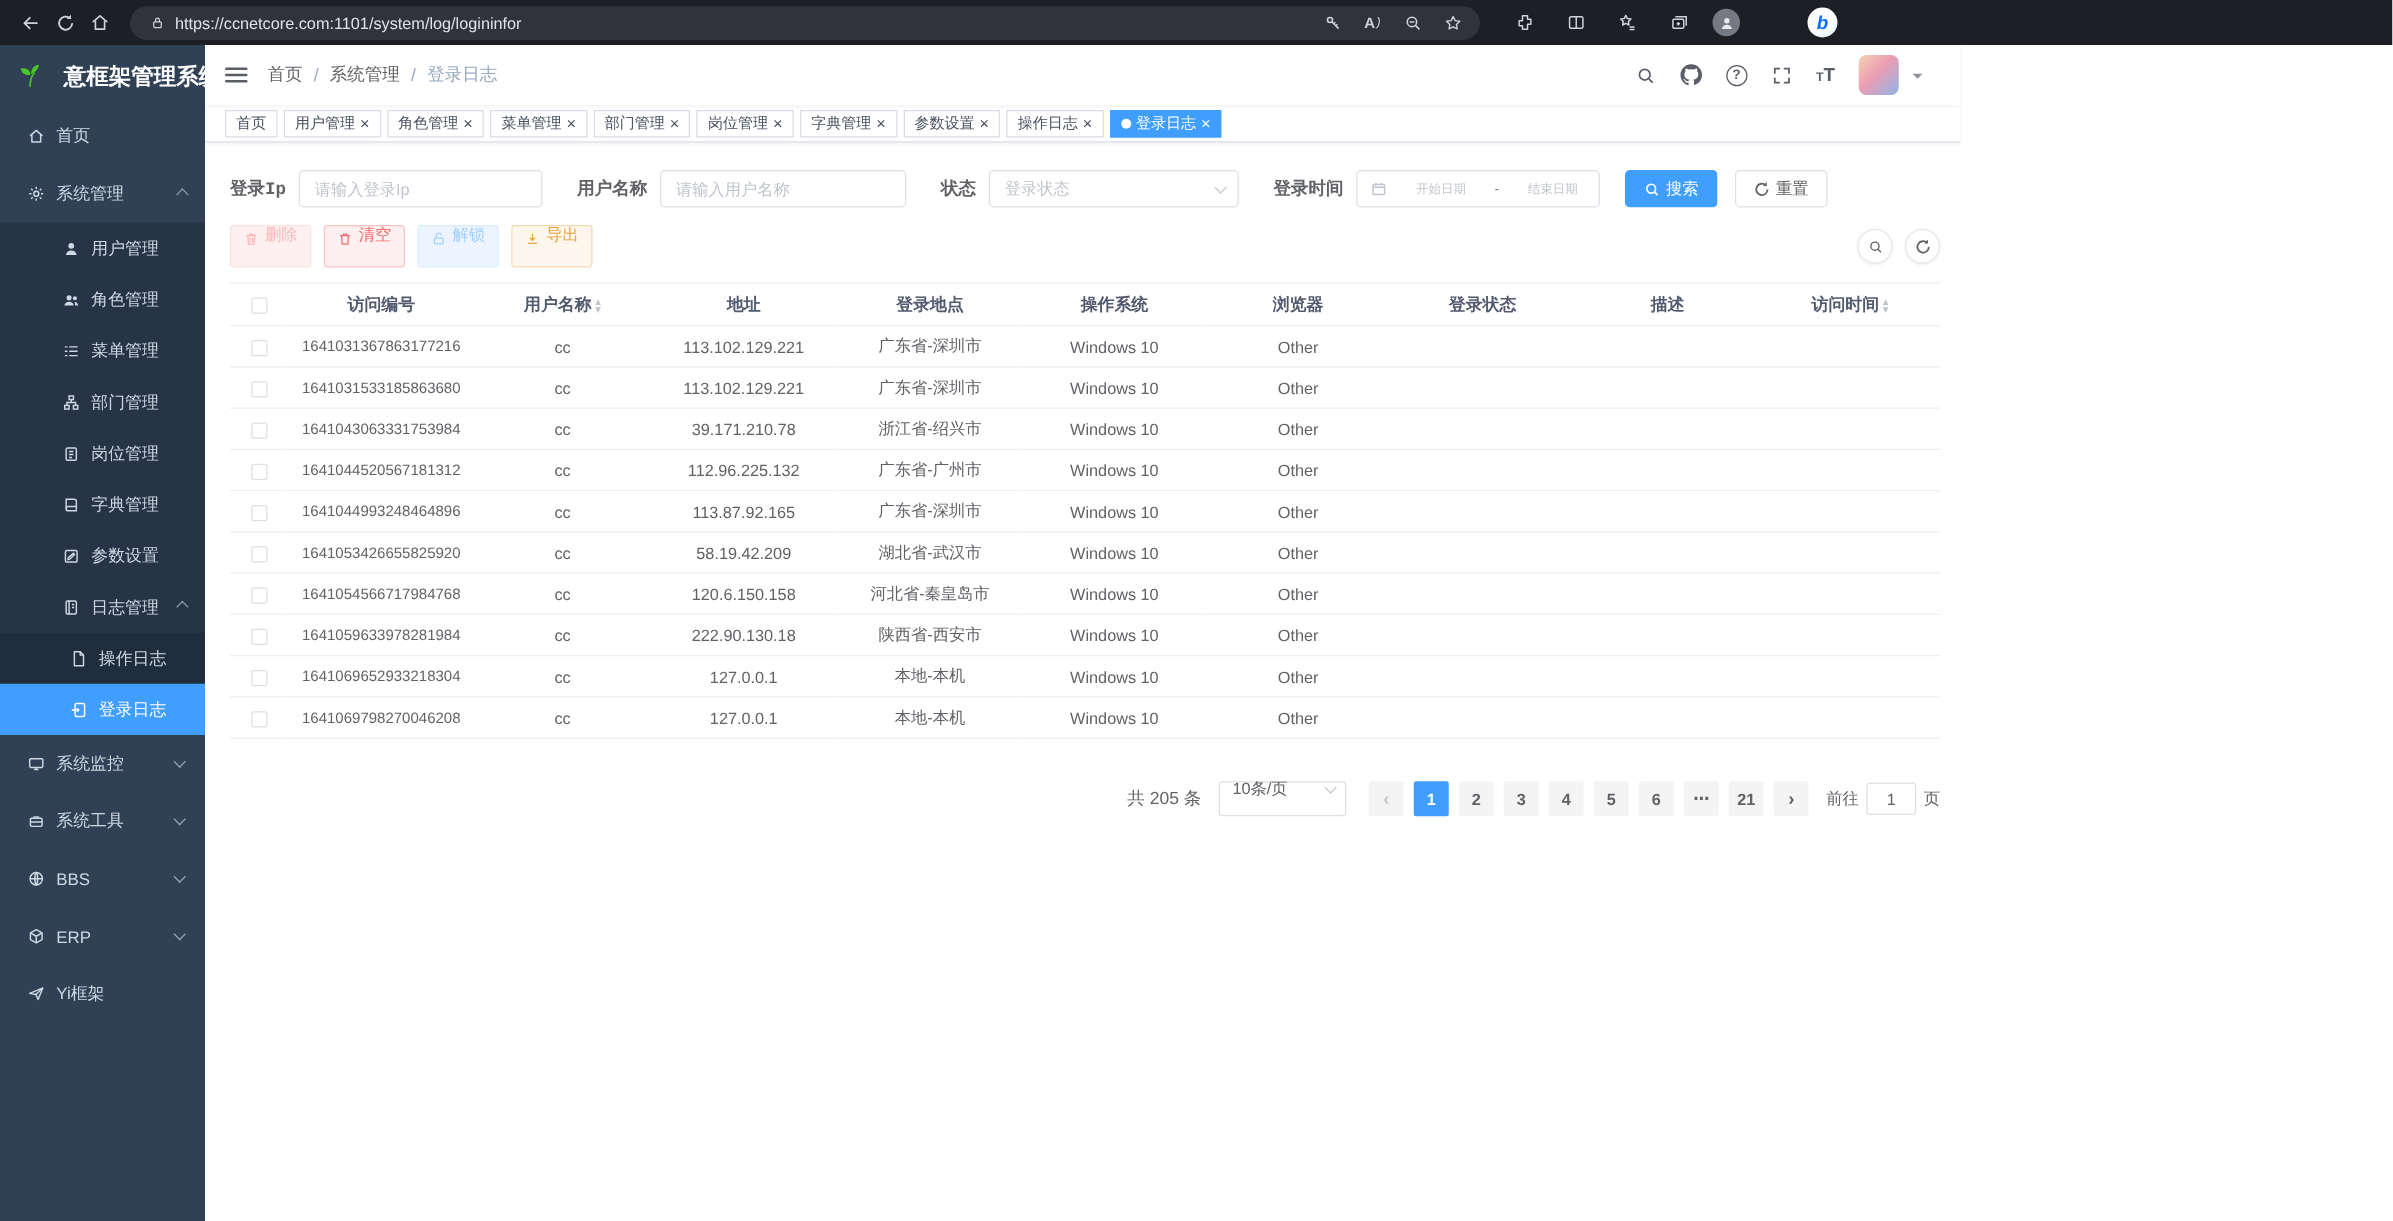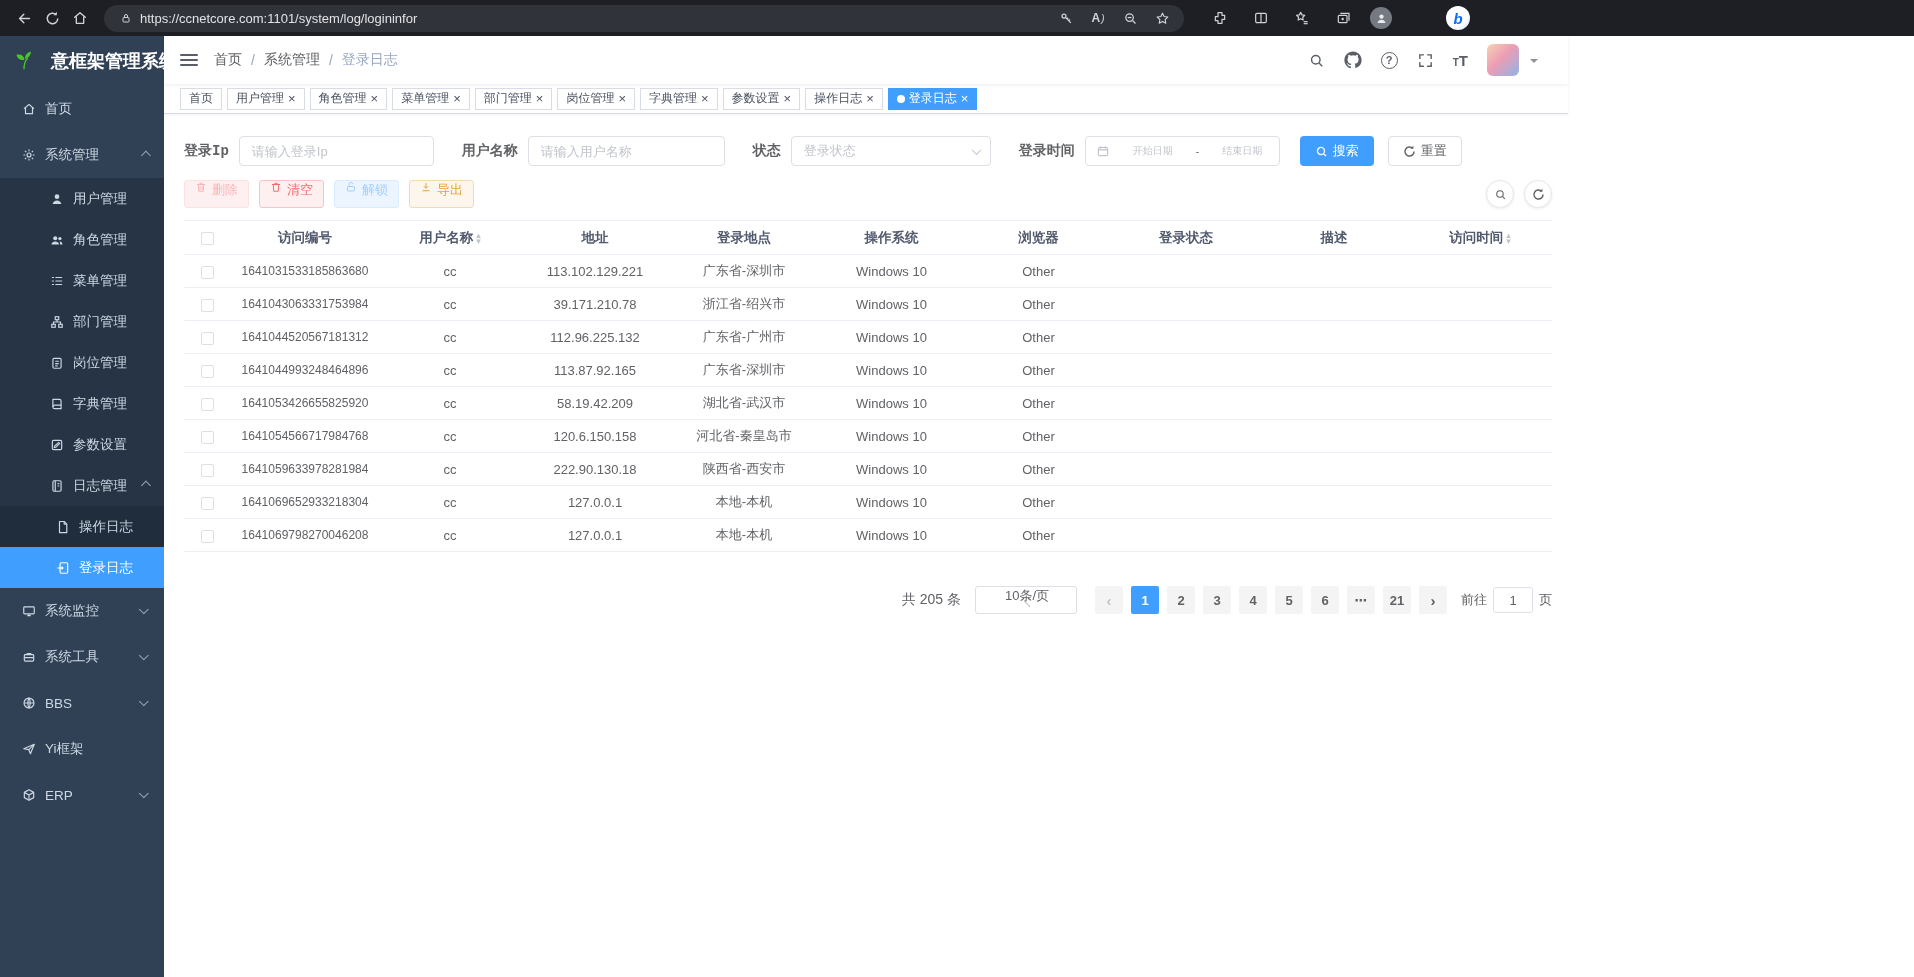--- a/index.html
+++ b/index.html
@@ -108,22 +108,22 @@
     font-size: 10px; color: #c0c4cc; }
   .date-box .d-sep { color: #606266; }
   .cal-ico { display: inline-flex; color: #c0c4cc; }
   .btn { height: 30px; border-radius: 4px; border: 1px solid transparent; font-size: 13px;
     display: inline-flex; align-items: center; gap: 5px; padding: 0 14px; cursor: pointer;
     font-family: inherit; }
   .btn-search { background: #409eff; color: #fff; margin-left: 4px; align-items: center; }
   .btn-reset { background: #fff; border-color: #dcdfe6; color: #606266; margin-left: 14px; }
 
   .toolbar-row { display: flex; align-items: center; margin-top: 14px; }
-  .tbtn { height: 28px; border-radius: 3px; font-size: 13px; display: inline-flex; align-items: flex-start;
-    gap: 5px; padding: 0 10px; border: 1px solid; margin-right: 10px; cursor: pointer; font-family: inherit; }
+  .tbtn { height: 28px; border-radius: 3px; font-size: 13px; display: inline-flex; align-items: flex-end;
+    gap: 5px; padding: 16px 10px; border: 1px solid; margin-right: 10px; cursor: pointer; font-family: inherit; }
   .tbtn-delete { color: #fab6b6; background: #fef0f0; border-color: #fde2e2; cursor: not-allowed; }
   .tbtn-clear  { color: #f56c6c; background: #fef0f0; border-color: #fbc4c4; }
   .tbtn-unlock { color: #a0cfff; background: #ecf5ff; border-color: #d9ecff; cursor: not-allowed; }
   .tbtn-export { color: #e6a23c; background: #fdf6ec; border-color: #f5dab1; }
   .right-tools { margin-left: auto; display: flex; gap: 10px; }
   .circle-btn { width: 28px; height: 28px; border-radius: 50%; border: 1px solid #e4e7ed;
     background: #fff; color: #606266; display: flex; align-items: center; justify-content: center;
     cursor: pointer; box-shadow: 0 1px 3px rgba(0,0,0,.08); }
 
   
@@ -149,21 +149,21 @@
   .carets { display: none; flex-direction: column; vertical-align: middle; margin-left: 3px; }
   th.sortable .carets { display: inline-flex; }
   .carets i { font-style: normal; font-size: 9px; line-height: 6px; color: #c0c4cc; cursor: pointer; }
 
   
   .pagination { width: 1368px; margin-top: 34px; display: flex; align-items: center;
     justify-content: flex-end; font-size: 13px; color: #606266; }
   .pg-total { margin-right: 14px; font-size: 14px; }
   .pg-size { width: 102px; height: 28px; border: 1px solid #dcdfe6; border-radius: 3px;
     display: flex; align-items: center; justify-content: space-between; padding: 0 8px 16px 10px;
-    margin-right: 14px; cursor: pointer; flex-direction: column; }
+    margin-right: 14px; cursor: pointer; }
   .pg-pages { display: flex; list-style: none; }
   .pg-btn { min-width: 28px; height: 28px; margin: 0 4px; background: #f4f4f5; border: none;
     border-radius: 2px; display: inline-flex; align-items: center; justify-content: center;
     font-size: 13px; font-weight: 600; color: #606266; cursor: pointer; font-family: inherit; padding: 0 4px; }
   .pg-btn.prev { color: #c0c4cc; font-size: 15px; }
   .pg-btn.next { font-size: 15px; }
   .pg-btn.active { background: #409eff; color: #fff; }
   .pg-goto-label { margin: 0 6px 0 10px; }
   .pg-goto-input { width: 40px; height: 26px; border: 1px solid #dcdfe6; border-radius: 3px;
     text-align: center; font-size: 13px; color: #606266; outline: none; font-family: inherit; }
@@ -427,35 +427,35 @@
               <circle cx="12" cy="12" r="8.5"></circle>
               <path d="M3.5 12h17M12 3.5c2.6 2.8 2.6 14.2 0 17-2.6-2.8-2.6-14.2 0-17z"></path>
             </svg>
           </span>
         <span class="mi-label">BBS</span>
         <i class="chev down"></i>
       </div>
       <div class="mi lvl0">
         <span class="mi-ico">
             <svg width="14" height="14" viewBox="0 0 24 24" fill="none" stroke="currentColor" stroke-width="2" stroke-linejoin="round">
+              <path d="M12 3l8 4.5v9L12 21l-8-4.5v-9z"></path>
+              <path d="M12 12l8-4.5M12 12 4 7.5M12 12v9"></path>
+            </svg>
+          </span>
+        <span class="mi-label">ERP</span>
+        <i class="chev down"></i>
+      </div>
+      <div class="mi lvl0">
+        <span class="mi-ico">
+            <svg width="14" height="14" viewBox="0 0 24 24" fill="none" stroke="currentColor" stroke-width="2" stroke-linejoin="round">
               <path d="M3 11.5 21 4l-6.5 16-3-7z"></path>
               <path d="M21 4 11.5 13"></path>
             </svg>
           </span>
         <span class="mi-label">Yi框架</span>
-      </div>
-      <div class="mi lvl0">
-        <span class="mi-ico">
-            <svg width="14" height="14" viewBox="0 0 24 24" fill="none" stroke="currentColor" stroke-width="2" stroke-linejoin="round">
-              <path d="M12 3l8 4.5v9L12 21l-8-4.5v-9z"></path>
-              <path d="M12 12l8-4.5M12 12 4 7.5M12 12v9"></path>
-            </svg>
-          </span>
-        <span class="mi-label">ERP</span>
-        <i class="chev down"></i>
       </div>
     </aside>
 
     <div class="main">
 
       <header class="navbar">
         <span class="hamburger">
             <i></i>
             <i></i>
             <i></i>
@@ -702,20 +702,32 @@
                 <th class="sortable">
                   <span>访问时间</span><span class="carets">
                     <i>▴</i>
                     <i>▾</i>
                   </span>
                 </th>
               </tr>
           </thead>
           <tbody>
 
+              <tr>
+                <td><span class="checkbox"></span></td>
+                <td>1641031367863177216</td>
+                <td>cc</td>
+                <td>113.102.129.221</td>
+                <td>广东省-深圳市</td>
+                <td>Windows 10</td>
+                <td>Other</td>
+                <td></td>
+                <td></td>
+                <td></td>
+              </tr>
 
               <tr>
                 <td><span class="checkbox"></span></td>
                 <td>1641031533185863680</td>
                 <td>cc</td>
                 <td>113.102.129.221</td>
                 <td>广东省-深圳市</td>
                 <td>Windows 10</td>
                 <td>Other</td>
                 <td></td>

